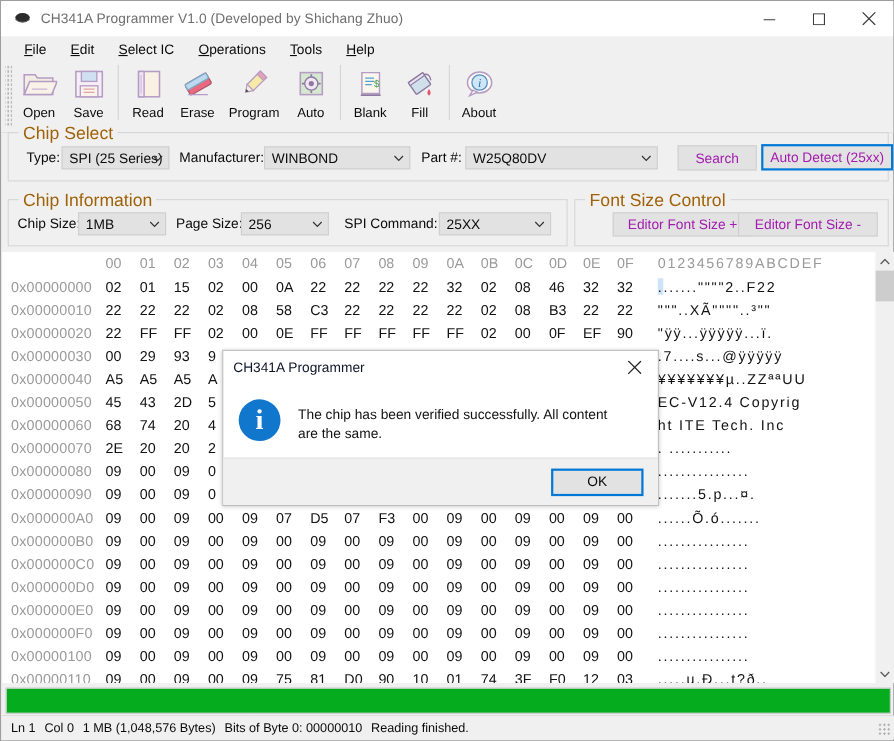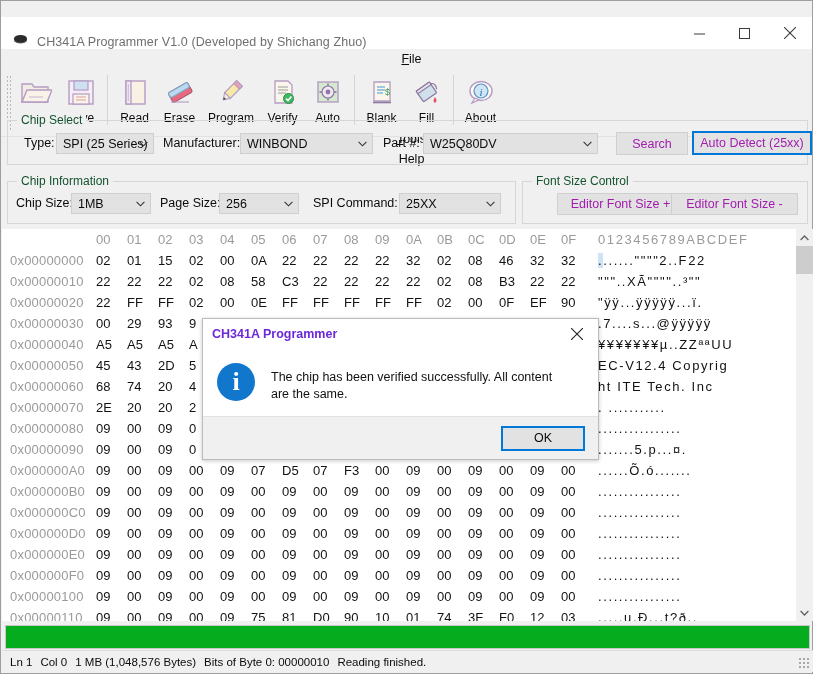--- a/index.html
+++ b/index.html
@@ -10,42 +10,41 @@
     font-size:12px;color:#000;
     -webkit-font-smoothing:antialiased;
   }
   .app{
     position:relative;width:813px;height:674px;
     background:#f0f0f0;border:1px solid #9e9e9e;box-sizing:border-box;
   }
 
   
   .titlebar{
-    height:32px;background:#ffffff;display:flex;align-items:flex-end;
+    height:32px;background:#ffffff;display:flex;align-items:center;
     position:relative;
-    margin-top:16px;
   }
   .title-icon{
     width:18px;height:18px;margin-left:10px;margin-right:8px;
     display:flex;align-items:center;justify-content:center;
   }
   .title-text{
     font-size:12.5px;color:#6f6f6f;letter-spacing:.1px;
   }
   .wbtns{position:absolute;right:0;top:0;height:32px;display:flex;}
   .wbtn{
     width:45px;height:32px;display:flex;align-items:center;justify-content:center;
     color:#3b3b3b;
   }
   .wbtn svg{display:block;}
 
   
   .menubar{
     height:24px;background:#f0f0f0;display:flex;align-items:center;
-    padding-left:10px;gap:0px;flex-direction:column;
+    padding-left:10px;gap:0px;
   }
   .menuitem{
     padding:3px 11px;font-size:12.5px;color:#0b0b0b;
   }
   .menuitem u{text-decoration:underline;}
 
   
   .toolbar{
     height:64px;background:#f0f0f0;display:flex;align-items:flex-start;
     padding-left:4px;position:relative;
@@ -67,21 +66,21 @@
     position:absolute;left:0;right:0;bottom:0;height:1px;background:#e2e2e2;
   }
 
   
   .group{
     position:absolute;border:1px solid #d6d6d6;border-radius:0;
     box-sizing:border-box;
   }
   .group > .legend{
     position:absolute;top:-8px;left:9px;background:#f0f0f0;
-    padding:0 4px;font-size:12px;color:#14532d;
+    padding:0 4px;font-size:16px;color:#a16207;
   }
   .fieldlabel{font-size:12.5px;color:#0b0b0b;}
 
   
   .combo{
     background:#e2e2e2;border:1px solid #cfcfcf;height:21px;
     display:inline-flex;align-items:center;box-sizing:border-box;
     font-size:12.5px;color:#0b0b0b;position:relative;
   }
   .combo .cv{padding-left:6px;white-space:nowrap;overflow:hidden;}
@@ -139,21 +138,21 @@
 
   
   .dialog{
     position:absolute;left:201px;top:317px;width:397px;height:142px;
     background:#ffffff;border:1px solid #bcbcbc;
     box-shadow:0 1px 4px rgba(0,0,0,.22);
     box-sizing:border-box;z-index:50;
   }
   .dlg-title{
     height:30px;display:flex;align-items:center;position:relative;
-    padding-left:9px;font-size:12.5px;color:#6d28d9;font-weight:bold;
+    padding-left:9px;font-size:12.5px;color:#0f172a;
   }
   .dlg-x{
     position:absolute;right:0;top:0;width:42px;height:30px;
     display:flex;align-items:center;justify-content:center;color:#222;
   }
   .dlg-body{
     height:68px;display:flex;align-items:flex-start;padding:8px 14px 0 14px;
     box-sizing:border-box;
   }
   .info-icon{
@@ -295,33 +294,20 @@
             <rect x="11" y="2" width="8" height="17" fill="#f7e9a8" stroke="#b49cc4" stroke-width="1.2"></rect>
             <rect x="11" y="2" width="8" height="4" fill="#e7a2b4" stroke="#b49cc4" stroke-width="1.1"></rect>
             <path d="M11 19 L15 25 L19 19 Z" fill="#f7f0dd" stroke="#b49cc4" stroke-width="1.1"></path>
             <path d="M13.4 22.5 L15 25 L16.6 22.5 Z" fill="#4a4a4a"></path>
           </g>
         </svg>
       </div>
       <div class="lbl">Program</div>
     </div>
 
-    <div class="tbtn">
-      <div class="glyph">
-        <svg width="28" height="28" viewBox="0 0 28 28">
-          <path d="M6 3 L19 3 L23 7 L23 25 L6 25 Z" fill="#fbf6ec" stroke="#b49cc4" stroke-width="1.3"></path>
-          <line x1="9" y1="9" x2="19" y2="9" stroke="#9a9a9a" stroke-width="1"></line>
-          <line x1="9" y1="12" x2="19" y2="12" stroke="#9a9a9a" stroke-width="1"></line>
-          <line x1="9" y1="15" x2="17" y2="15" stroke="#9a9a9a" stroke-width="1"></line>
-          <circle cx="19.5" cy="20.5" r="5" fill="#3fb85f" stroke="#2e9148" stroke-width="1"></circle>
-          <path d="M17 20.6 L19 22.6 L22.4 18.6" fill="none" stroke="#fff" stroke-width="1.6"></path>
-        </svg>
-      </div>
-      <div class="lbl">Verify</div>
-    </div>
 
     <div class="tbtn">
       <div class="glyph">
         <svg width="28" height="28" viewBox="0 0 28 28">
           <rect x="4" y="4" width="20" height="20" fill="#d6e8cf" stroke="#b49cc4" stroke-width="1.4"></rect>
           <circle cx="14" cy="14" r="6" fill="#f0e6f4" stroke="#8d7aa0" stroke-width="1.2"></circle>
           <circle cx="14" cy="14" r="2.4" fill="#8d7aa0"></circle>
           <g stroke="#8d7aa0" stroke-width="1.6">
             <line x1="14" y1="5.5" x2="14" y2="8"></line>
               <line x1="14" y1="20" x2="14" y2="22.5"></line>

